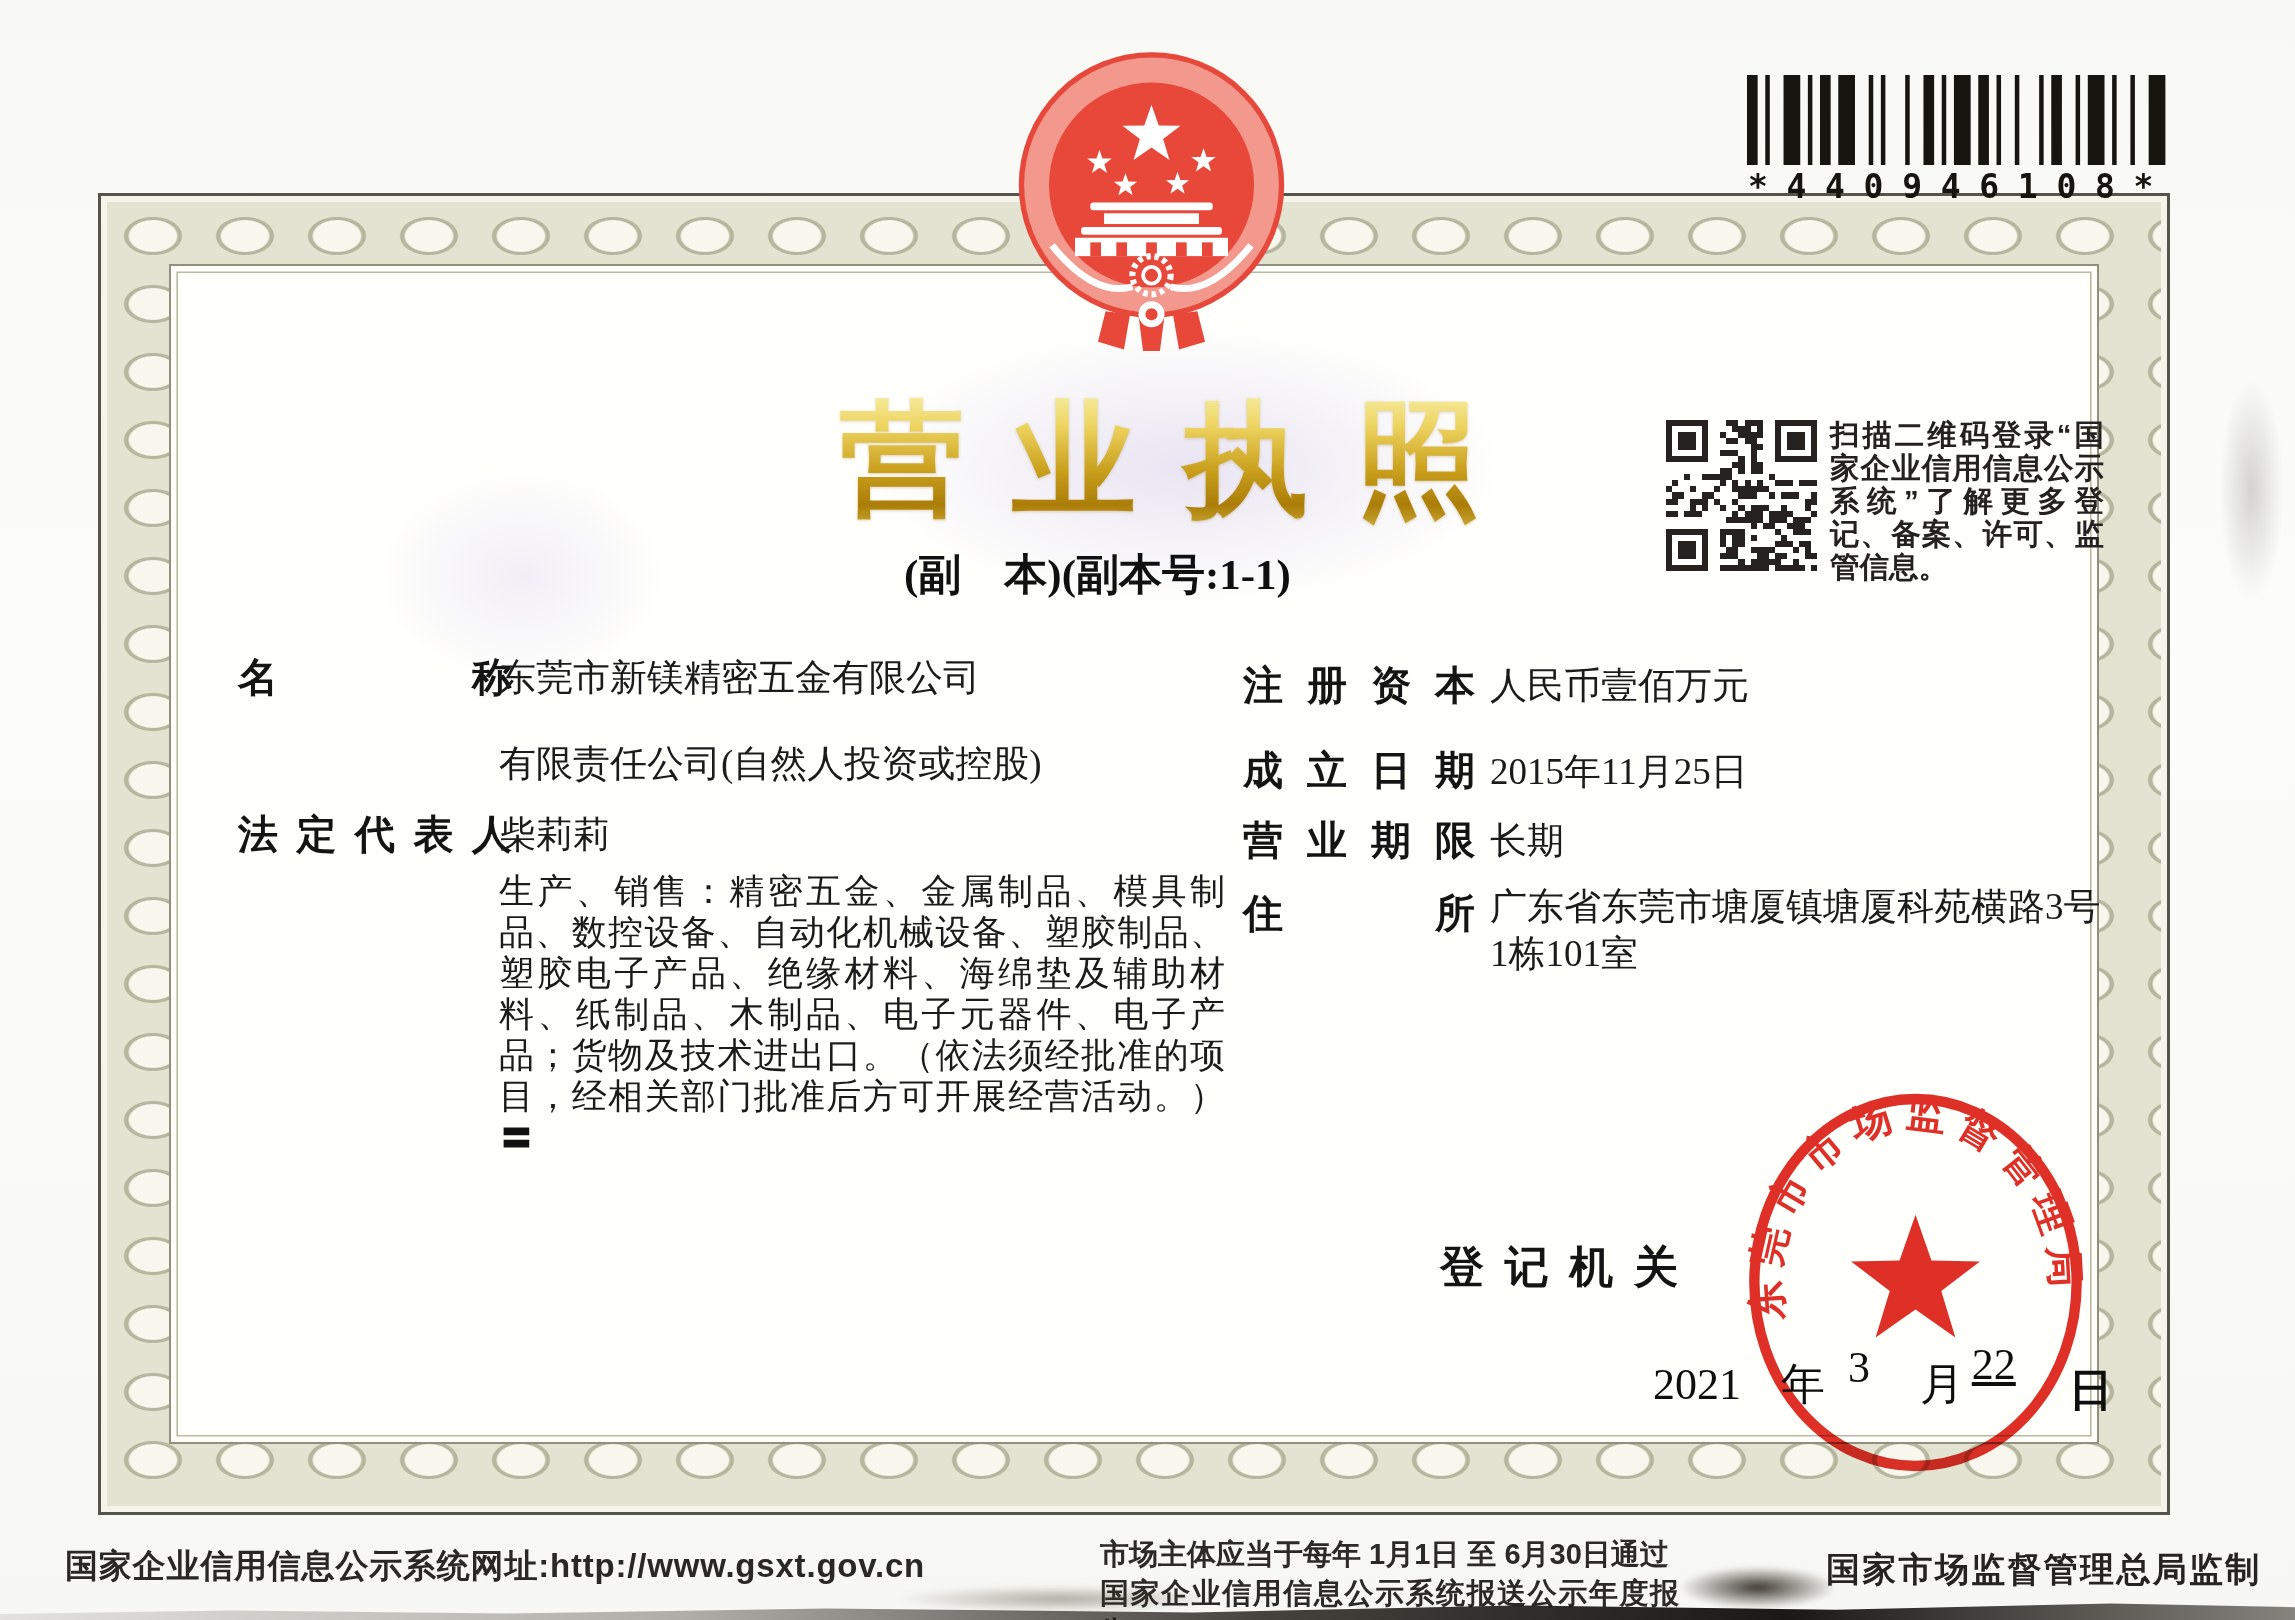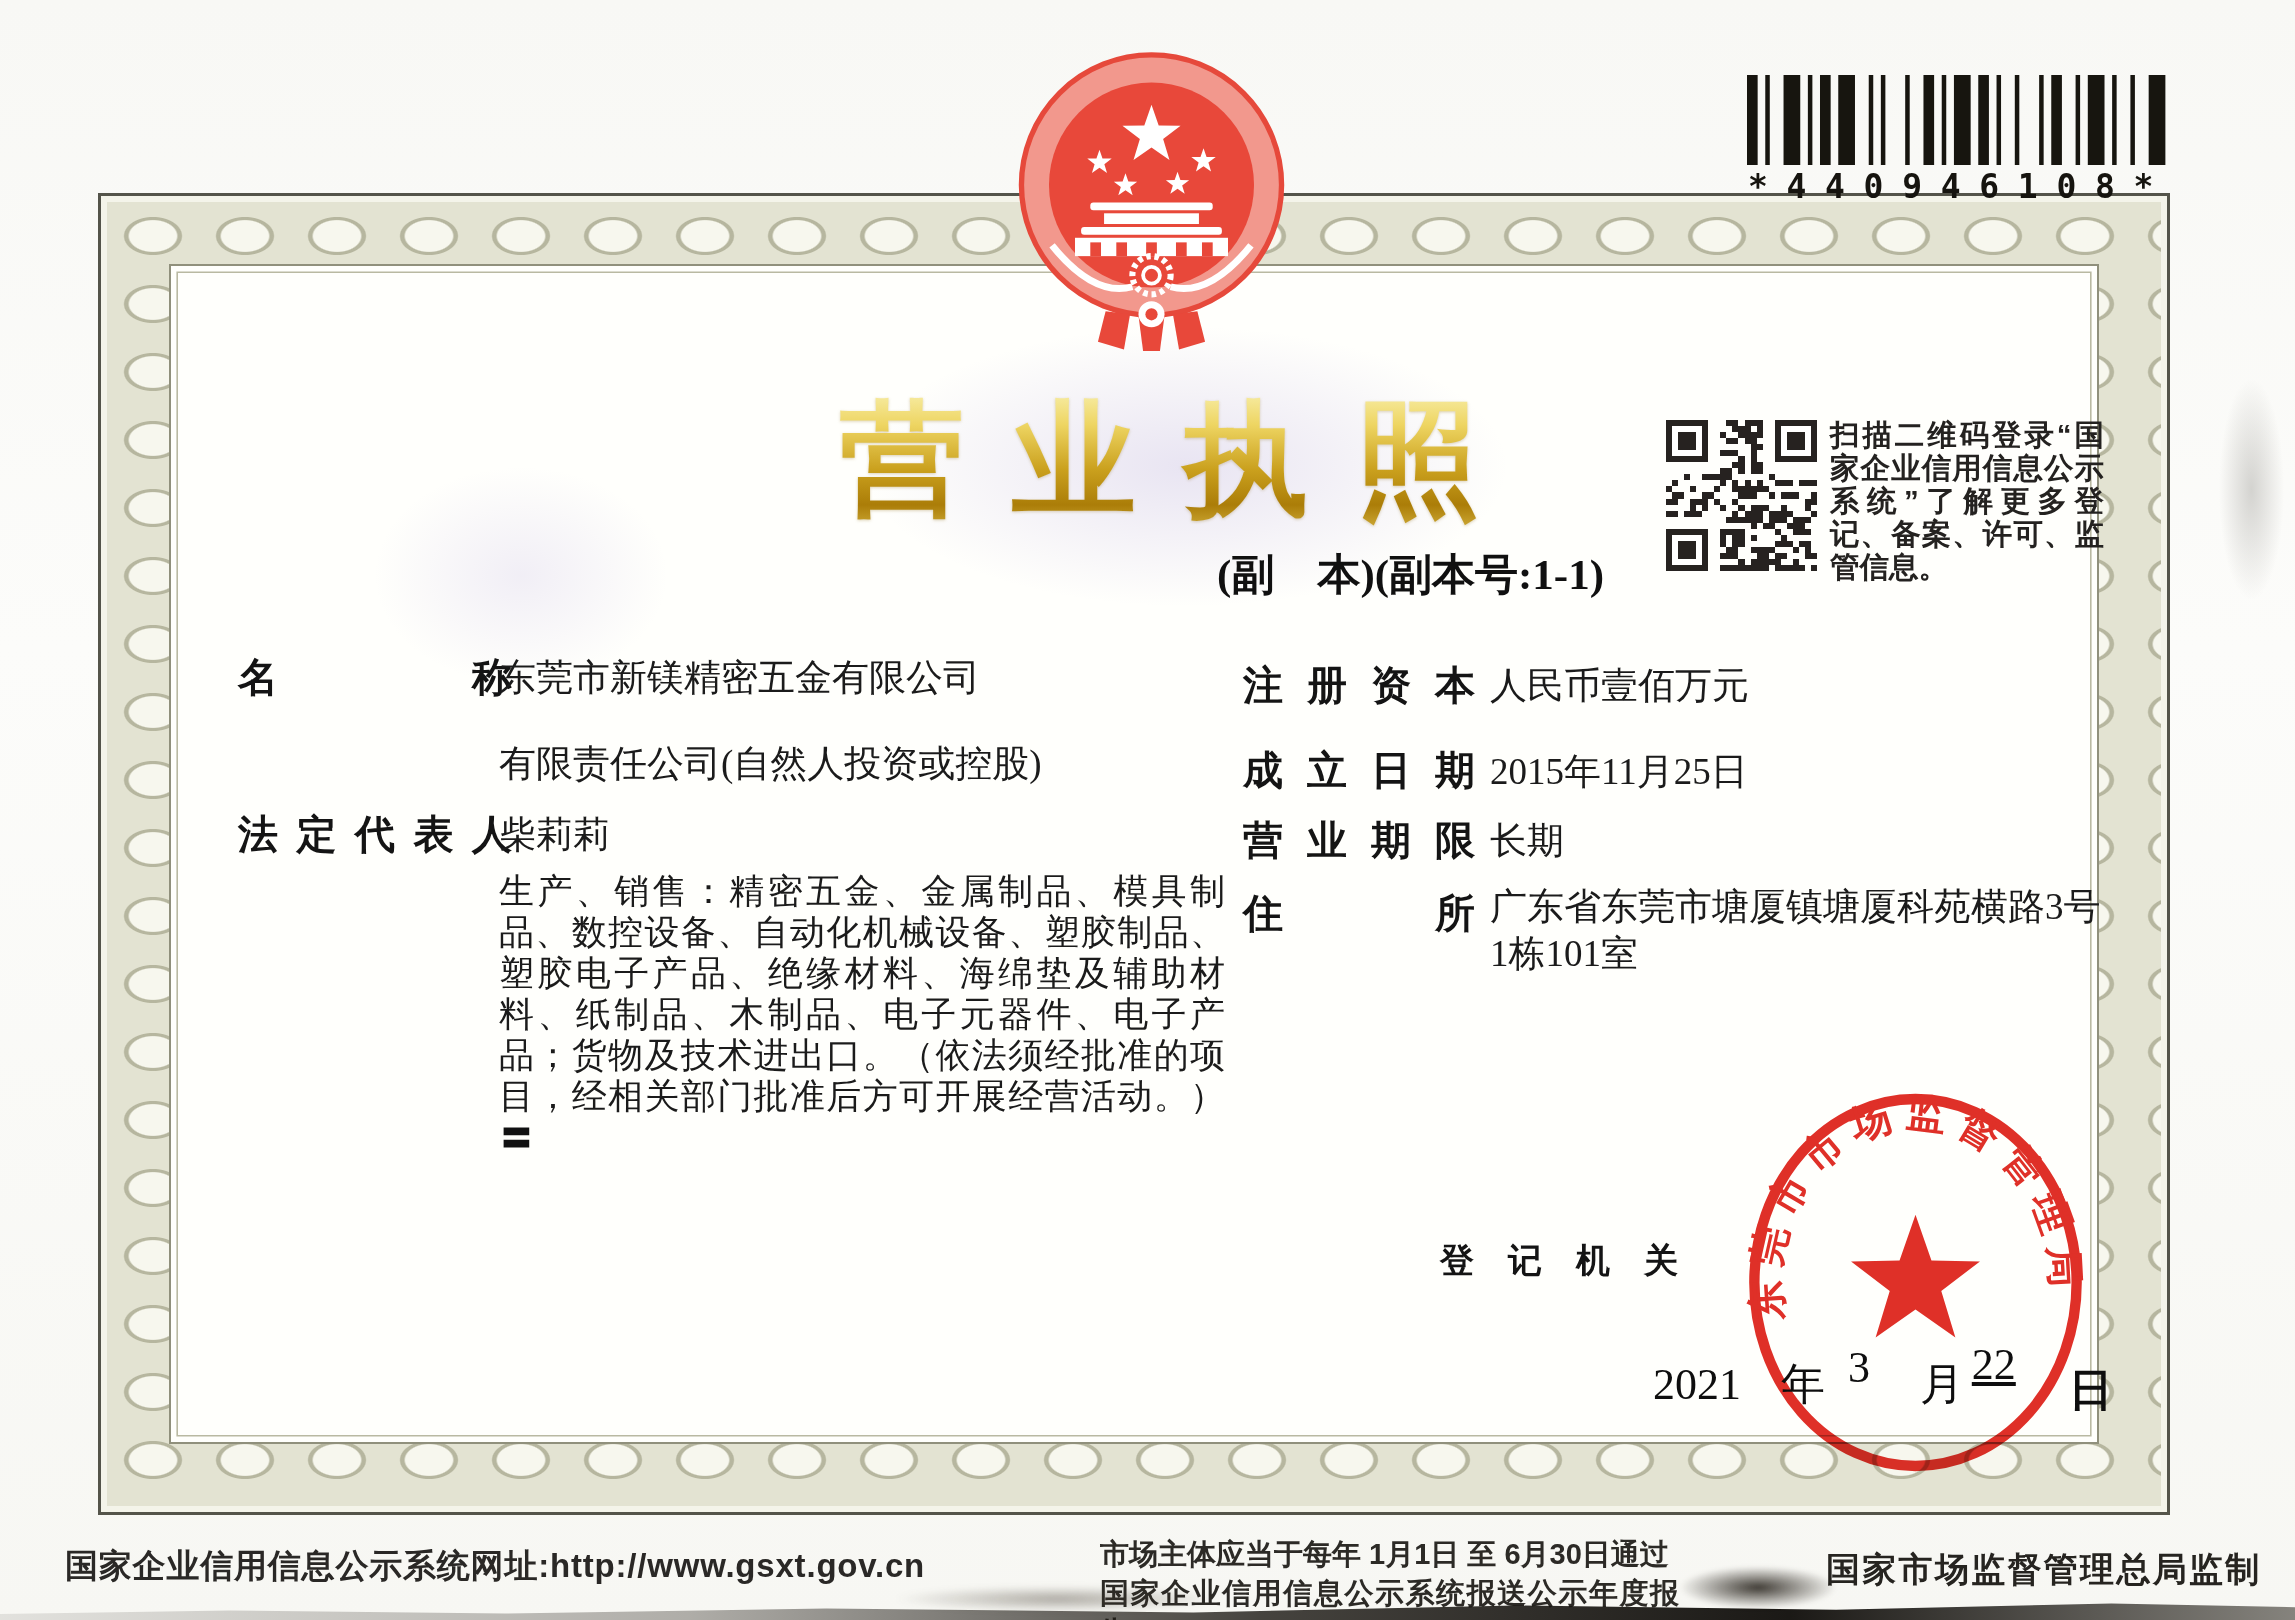--- a/index.html
+++ b/index.html
@@ -47,21 +47,21 @@
   .credit{position:absolute;left:238px;top:411px;color:#1b1b1b;}
   .credit-label{font-family:"Liberation Sans","DejaVu Sans",sans-serif;font-weight:700;
         font-size:39px;letter-spacing:5.4px;}
   .credit-code{margin-top:14px;font-size:40px;letter-spacing:1.6px;color:#26262a;}
 
   .title{position:absolute;left:795px;top:378px;width:778px;text-align:center;
         font-size:124px;font-weight:700;letter-spacing:48px;white-space:nowrap;
         background:linear-gradient(180deg,#f9f2b4 4%,#eed562 28%,#caa01d 55%,#ab7d08 76%,#dcbc49 96%);
         -webkit-background-clip:text;background-clip:text;color:transparent;
         filter:drop-shadow(0 1.6px 1.6px rgba(140,105,15,.30));}
-  .subtitle{position:absolute;left:904px;top:546px;width:700px;text-align:right;
+  .subtitle{position:absolute;left:904px;top:546px;width:700px;text-align:left;
         font-size:43px;font-weight:600;color:#101010;white-space:nowrap;}
 
   .qr{position:absolute;left:1666px;top:420px;width:151px;height:151px;}
   .qr svg{width:151px;height:151px;display:block;}
   .qr-caption{position:absolute;left:1830px;top:418px;width:274px;
         font-family:"Liberation Sans","DejaVu Sans",sans-serif;font-weight:600;
         font-size:29.5px;line-height:33px;color:#242220;text-align:justify;}
 
   
   .flabel{position:absolute;width:274px;font-family:"Liberation Sans","DejaVu Sans",sans-serif;
@@ -75,21 +75,21 @@
   .lab2{left:238px;top:736px;}   .val2{top:739px;}
   .lab3{left:238px;top:807px;}  .val3{top:810px;}
   .lab4{left:238px;top:876px;}  .val4{top:871px;width:726px;font-size:35px;line-height:41px;text-align:justify;}
   .rlab1{top:658px;}  .rval1{top:661px;}
   .rlab2{top:743px;}  .rval2{top:747px;}
   .rlab3{top:813px;} .rval3{top:816px;}
   .rlab4{top:886px;} .rval4{top:883px;width:625px;font-size:37px;line-height:47px;}
   .fold-mark{font-weight:700;color:#111;letter-spacing:0;}
 
   .registrar{position:absolute;left:1440px;top:1238px;width:238px;
-        font-family:"Liberation Sans","DejaVu Sans",sans-serif;font-weight:700;font-size:34px;
+        font-family:"Liberation Sans","DejaVu Sans",sans-serif;font-weight:700;font-size:44px;
         color:#141414;text-align:justify;text-align-last:justify;}
 
   .seal{position:absolute;left:1740px;top:1086px;width:351px;height:393px;opacity:.93;
         mix-blend-mode:multiply;}
 
   .date-row{position:absolute;left:1653px;top:1355px;font-size:44px;color:#0e0e0e;
         display:flex;align-items:baseline;white-space:nowrap;}
   .date-row .u-year{margin-left:40px;}
   .date-row .n-month{margin-left:23px;position:relative;top:-17px;}
   .date-row .u-month{margin-left:50px;}

